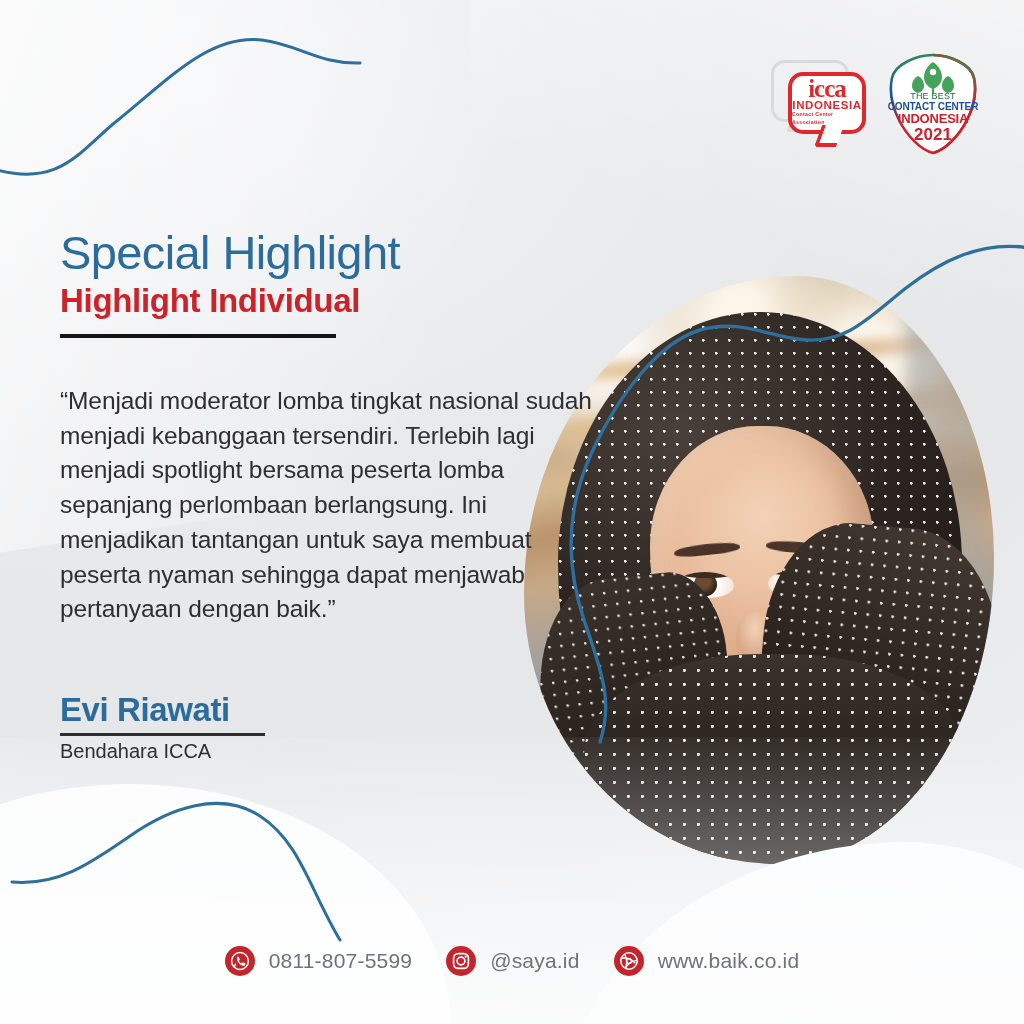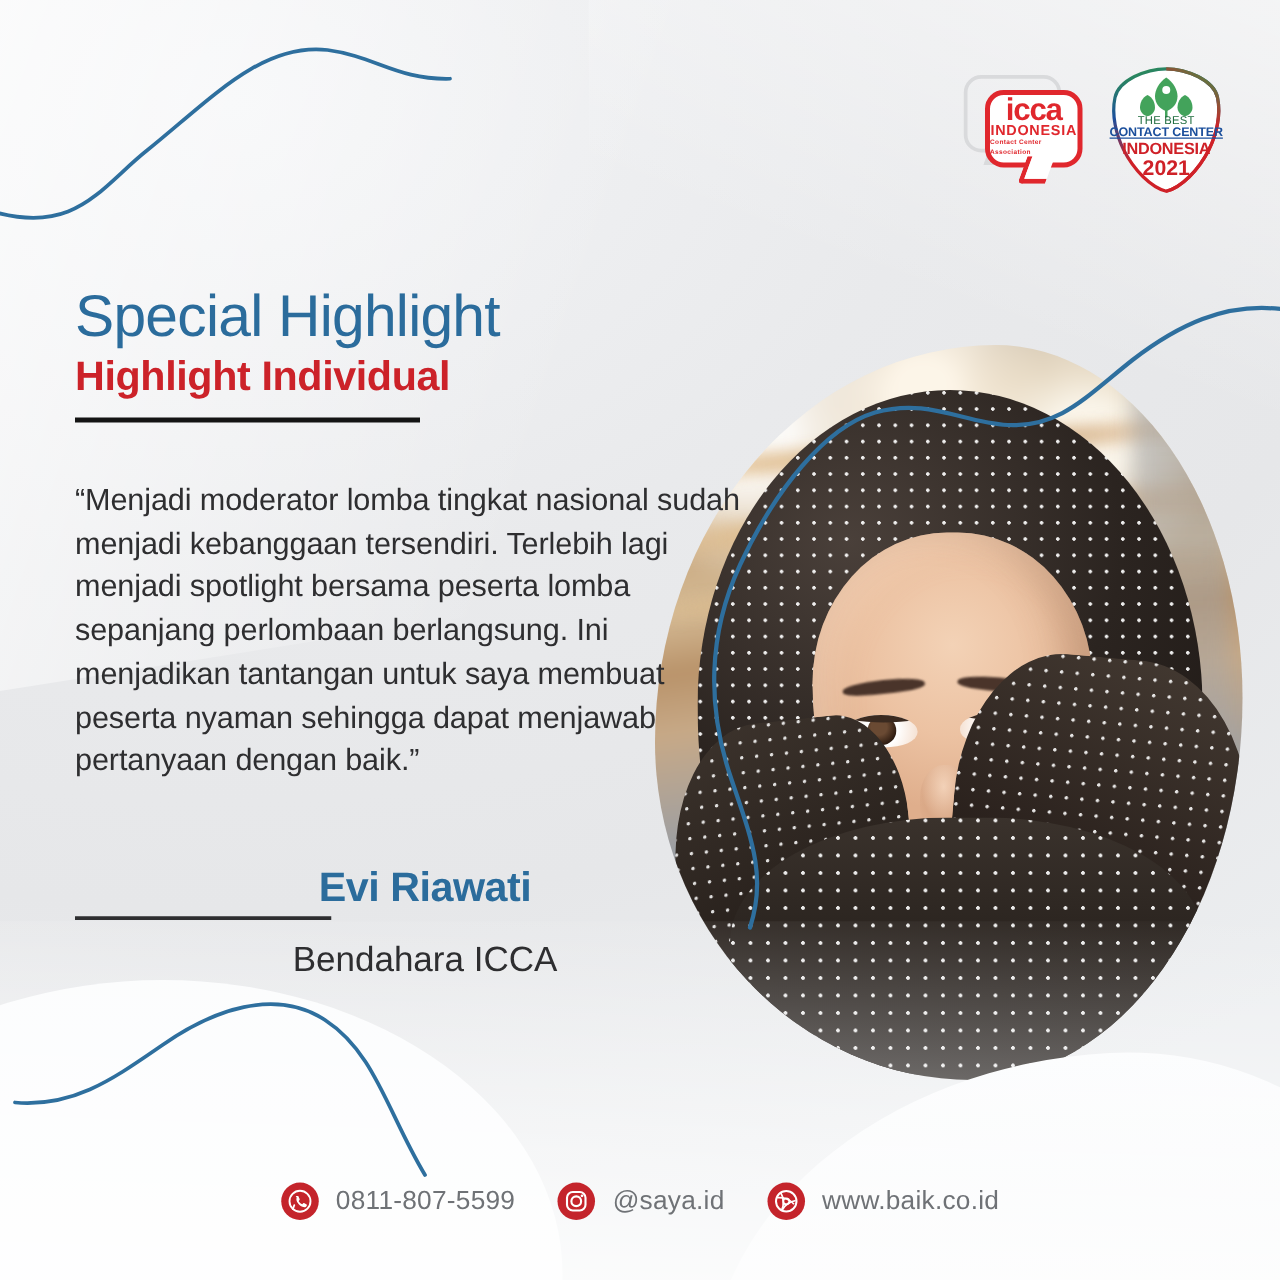--- a/index.html
+++ b/index.html
@@ -67,33 +67,33 @@
   }
   .icca-bubble:after {
     content:""; position:absolute; left:26px; bottom:-17px;
     width:18px; height:18px; background:#ffffff;
     border-left:4px solid #e0272d; border-bottom:4px solid #e0272d;
     border-bottom-left-radius:4px;
     transform:skewX(-20deg);
   }
   .icca-word {
     font-size:25px; font-weight:700; color:#e0272d;
-    letter-spacing:-1px; line-height:.86; margin-top:-2px;
+    letter-spacing:-1px; line-height:.86; margin-top:-2px;font-family:Liberation Serif, serif;
   }
   .icca-sub1 { font-size:11.5px; font-weight:700; color:#e0272d; letter-spacing:.6px; line-height:1; }
   .icca-sub2 { font-size:5.2px; font-weight:700; color:#e0272d; letter-spacing:.3px; line-height:1.4; }
 
   .award-badge { position:relative; width:92px; height:104px; }
   .award-inner {
     position:absolute; inset:0;
     display:flex; flex-direction:column; align-items:center; justify-content:flex-start;
     padding-top:40px;
   }
   .aw-l1 { font-size:9px; font-weight:400; color:#1d6b3c; letter-spacing:.2px; line-height:1.05; }
-  .aw-l2 { font-size:10px; font-weight:700; color:#1b4f9c; letter-spacing:-.1px; line-height:1.1;text-decoration:underline; }
+  .aw-l2 { font-size:10px; font-weight:700; color:#1b4f9c; letter-spacing:-.1px; line-height:1.1; }
   .aw-l3 { font-size:13px; font-weight:700; color:#cf2128; letter-spacing:-.2px; line-height:1.05; }
   .aw-l4 { font-size:17px; font-weight:700; color:#cf2128; letter-spacing:0px; line-height:1; margin-top:0; }
 
   
   .portrait-wrap {
     position:absolute; left:524px; top:276px;
     width:470px; height:588px;
     overflow:hidden;
     border-radius:58% 42% 46% 54% / 54% 48% 52% 46%;
   }
@@ -243,26 +243,26 @@
     letter-spacing:-.3px; line-height:1.15; margin-top:4px;
   }
   .rule-title { width:276px; height:4px; background:#141414; margin-top:14px; }
 
   .quote {
     margin-top:46px;
     font-size:24.5px; color:#2e2e30; line-height:1.42;
     letter-spacing:-.1px; max-width:546px;
   }
 
-  .person { margin-top:64px;text-align:center; }
+  .person { margin-top:64px; }
   .person-name {
     font-size:33px; font-weight:700; color:#2b6c9c; letter-spacing:-.4px;
   }
   .rule-name { width:205px; height:3px; background:#2e2e30; margin-top:4px; }
-  .person-role { margin-top:16px; font-size:28px; color:#2e2e30; }
+  .person-role { margin-top:4px; font-size:20px; color:#2e2e30; }
 
   
   .footer {
     position:absolute; left:0; right:0; bottom:48px;
     display:flex; justify-content:center; align-items:center; gap:34px;
   }
   .contact { display:flex; align-items:center; gap:14px; }
   .ci { width:30px; height:30px; border-radius:50%; background:#c4242b; position:relative; flex:0 0 auto; }
   .ci svg { position:absolute; inset:0; }
   .contact-text { font-size:21px; color:#6f7276; letter-spacing:.2px; white-space:nowrap; }

